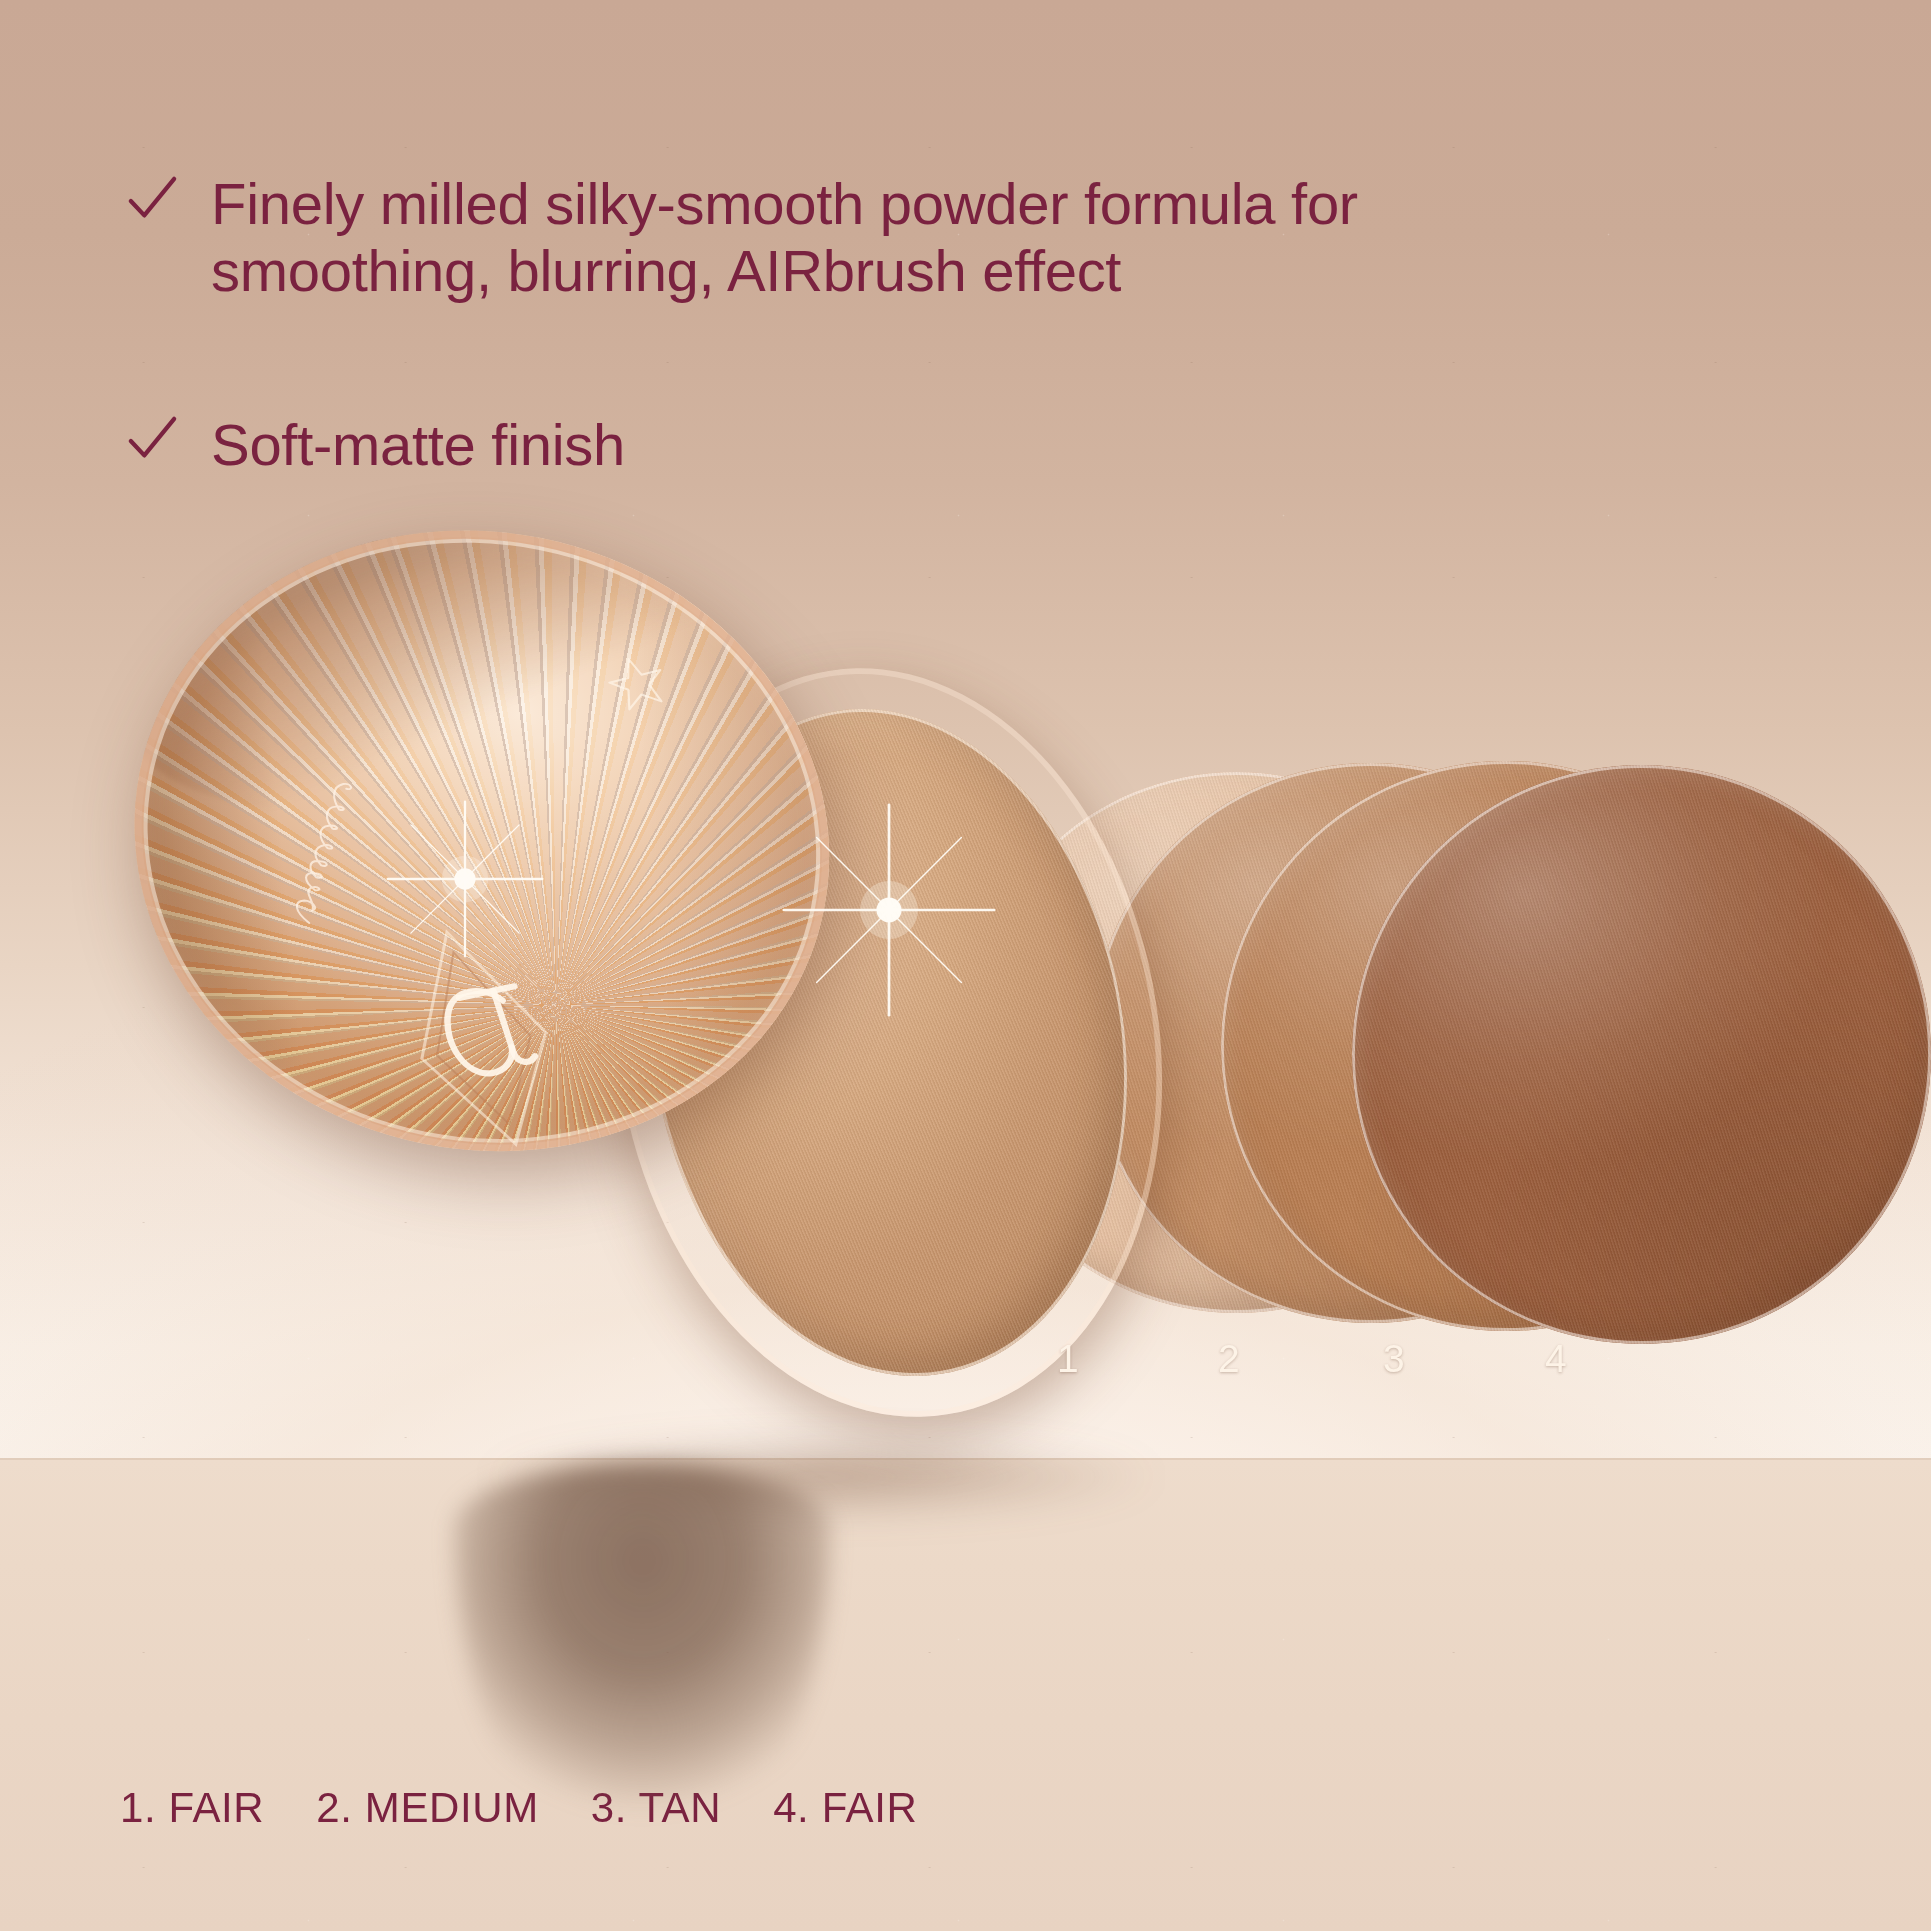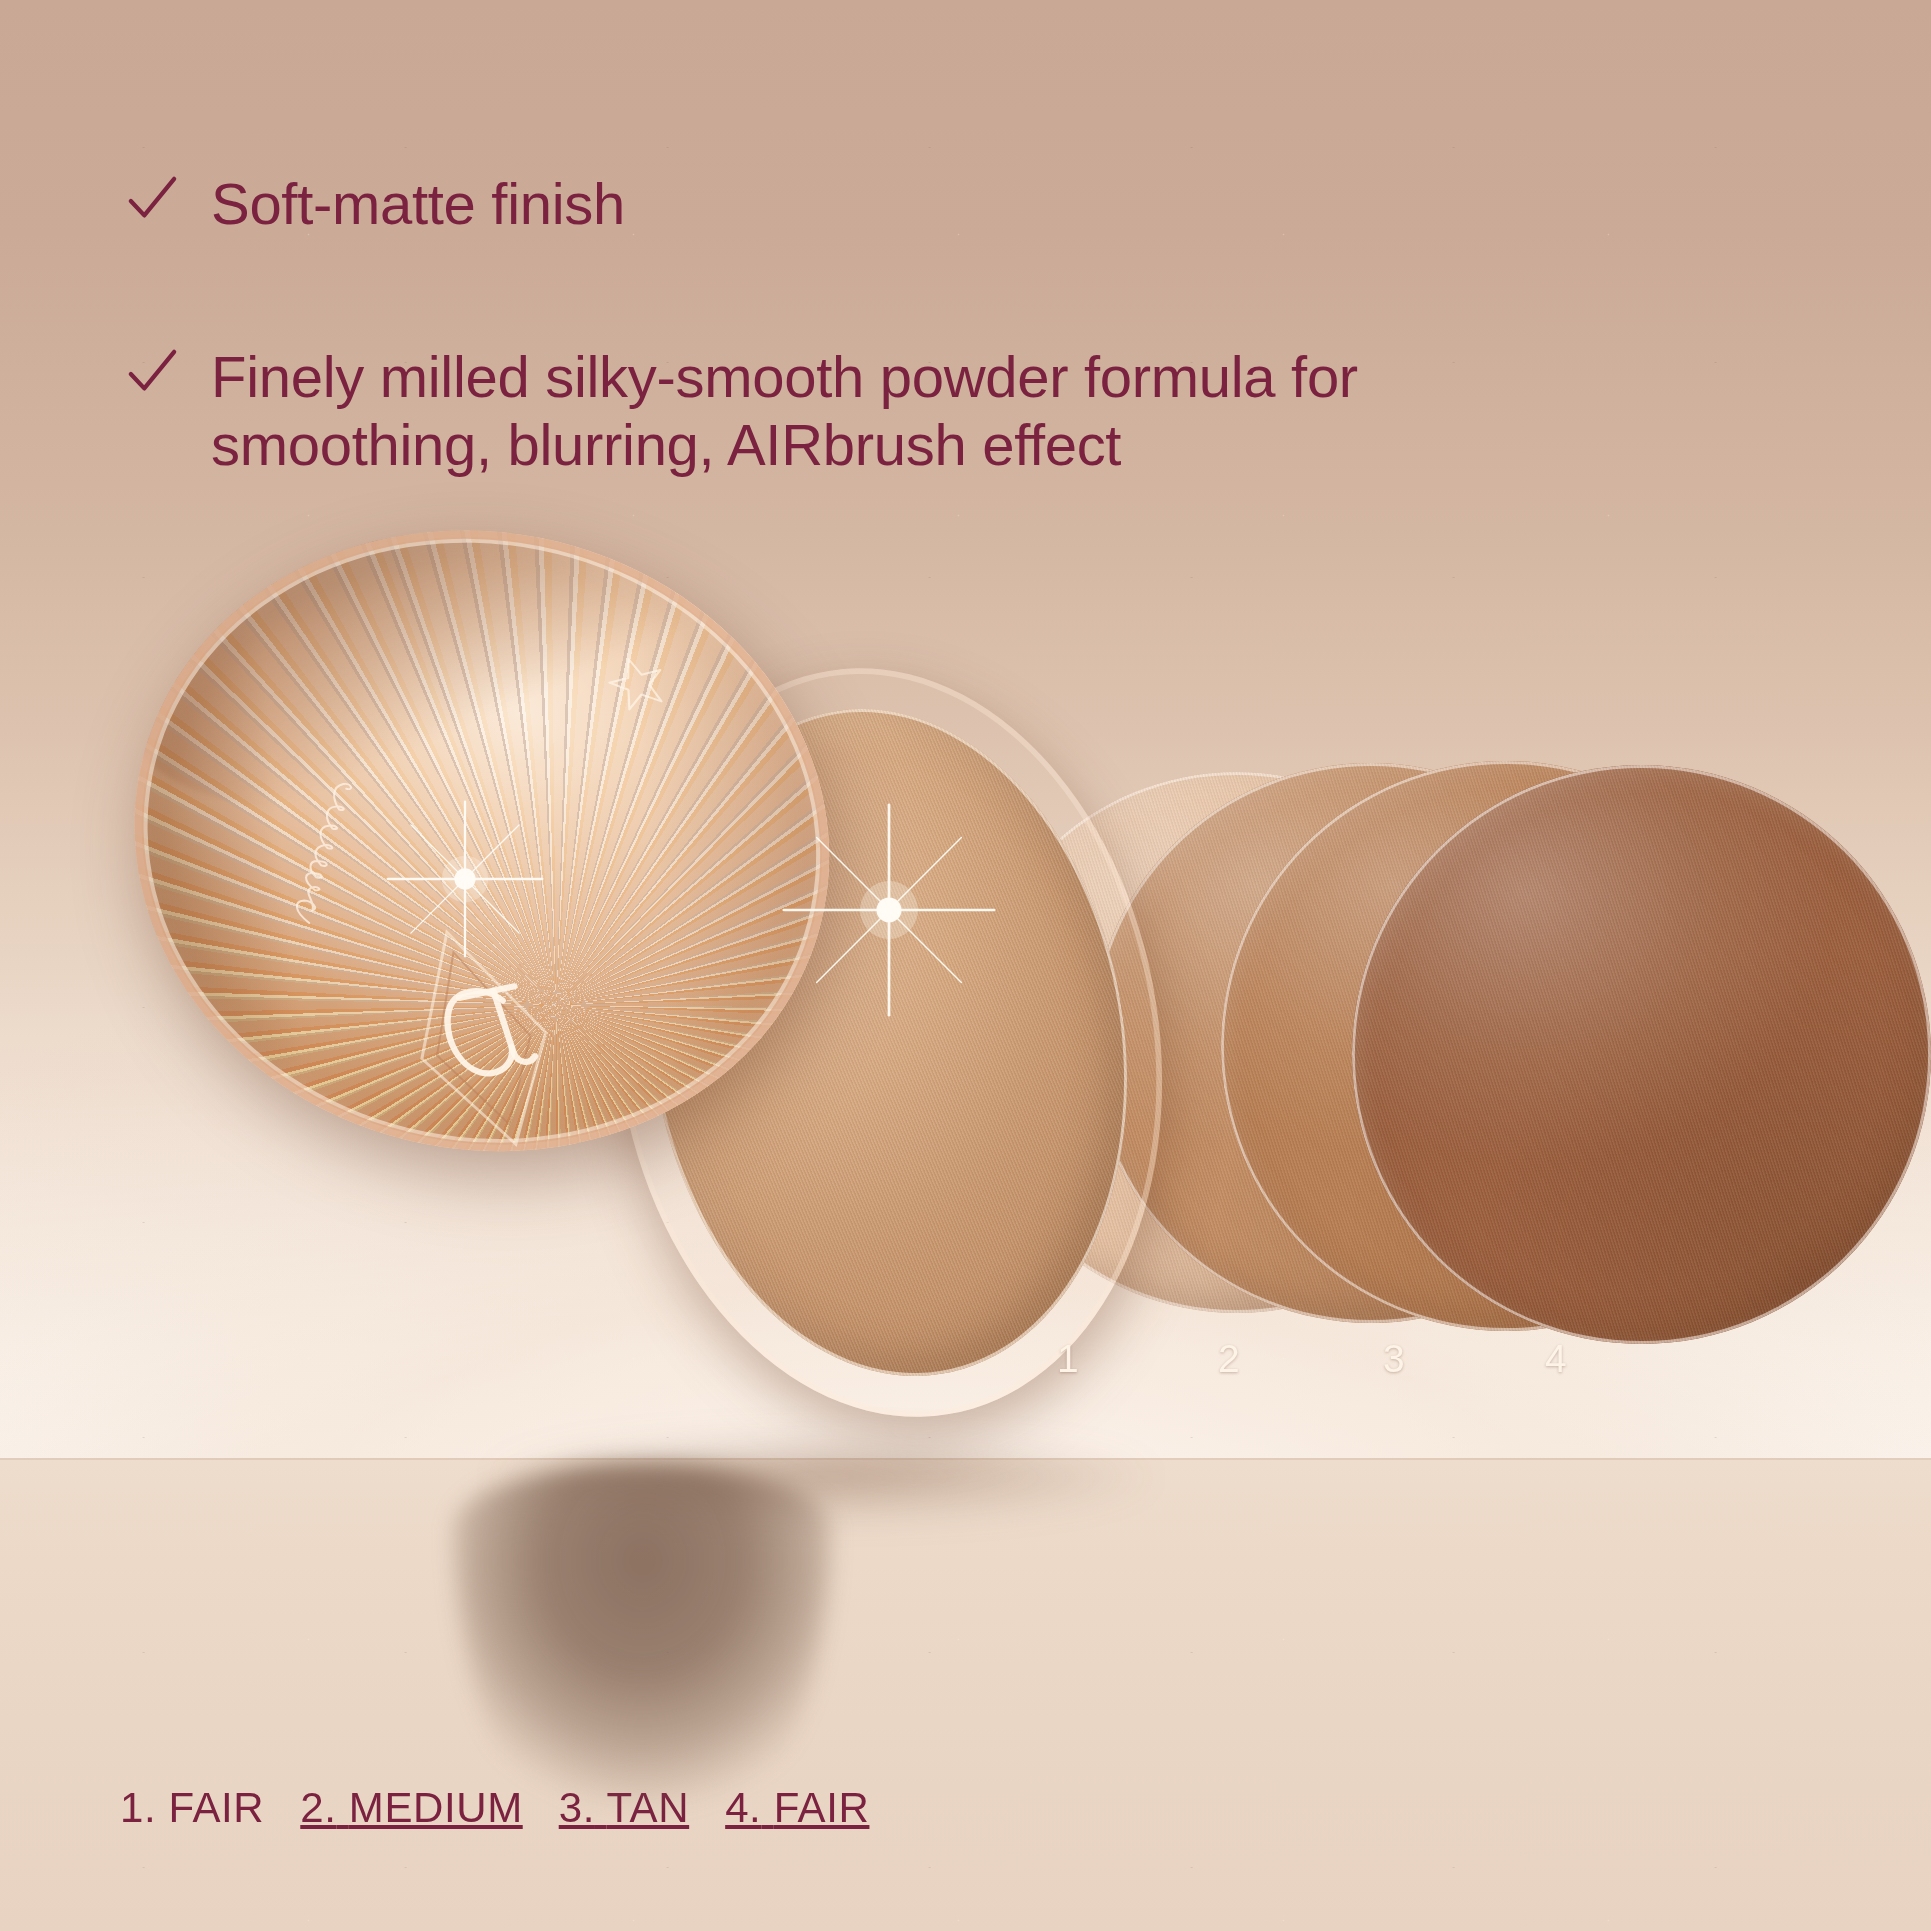--- a/index.html
+++ b/index.html
@@ -97,21 +97,21 @@
   .legend {
     position: absolute;
     left: 120px; top: 1784px;
     display: flex;
     align-items: flex-end;
     color: #7a2240;
     font-size: 42px;
     letter-spacing: 0.6px;
   }
   .legend-item { white-space: nowrap; }
-  .legend-item + .legend-item { margin-left: 36px; text-decoration: underline; }
+  .legend-item + .legend-item { margin-left: 52px; }
 
   
   .discs {
     position: absolute;
     left: 0; top: 0;
     width: 1931px; height: 1463px;
   }
   .disc {
     position: absolute;
     border-radius: 50%;
@@ -461,30 +461,30 @@
 
   <div class="cast-shadow"></div>
 
   <div class="bullets">
     <div class="bullet">
       <span class="tick">
         <svg viewBox="0 0 54 54" aria-hidden="true">
           <path d="M5 28 L19 43 L50 5" fill="none" stroke="#7a2240" stroke-width="4.4" stroke-linecap="round" stroke-linejoin="round"></path>
         </svg>
       </span>
-      <span>Soft-matte finish</span>
+      <span>Finely milled silky-smooth powder formula for smoothing, blurring, AIRbrush effect</span>
     </div>
 
     <div class="bullet">
       <span class="tick">
         <svg viewBox="0 0 54 54" aria-hidden="true">
           <path d="M5 28 L19 43 L50 5" fill="none" stroke="#7a2240" stroke-width="4.4" stroke-linecap="round" stroke-linejoin="round"></path>
         </svg>
       </span>
-      <span>Finely milled silky-smooth powder formula for smoothing, blurring, AIRbrush effect</span>
+      <span>Soft-matte finish</span>
     </div>
   </div>
 
   <div class="legend">
     <span class="legend-item">
       <span>1.</span>
       <span>FAIR</span>
     </span>
     <span class="legend-item">
       <span>2.</span>

